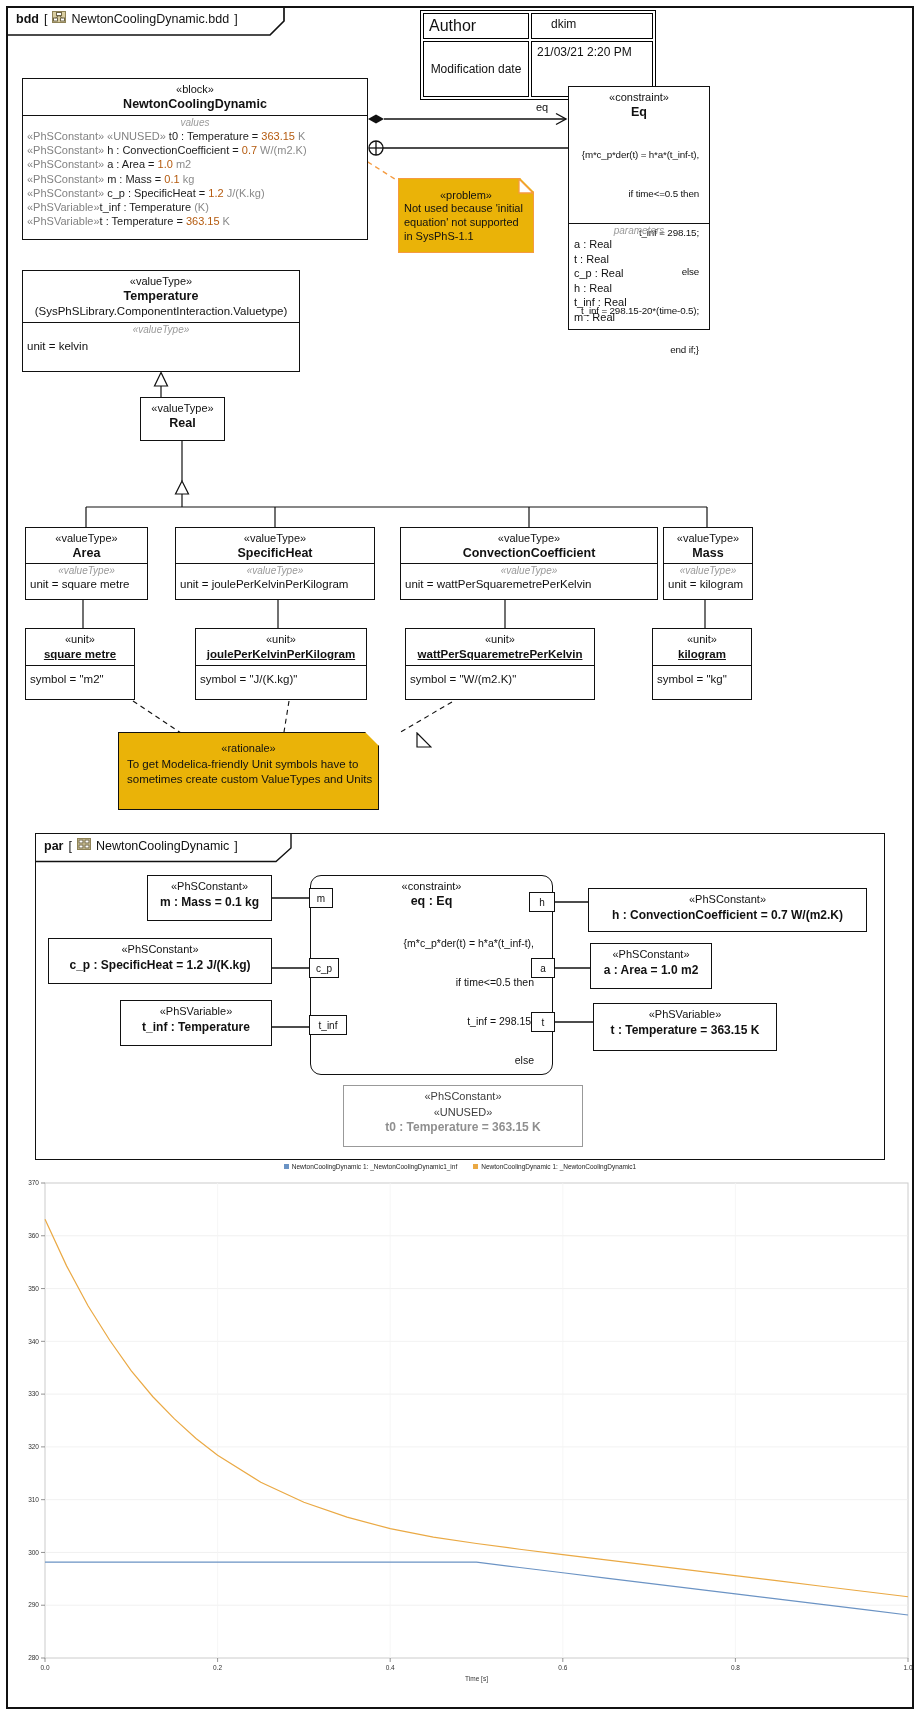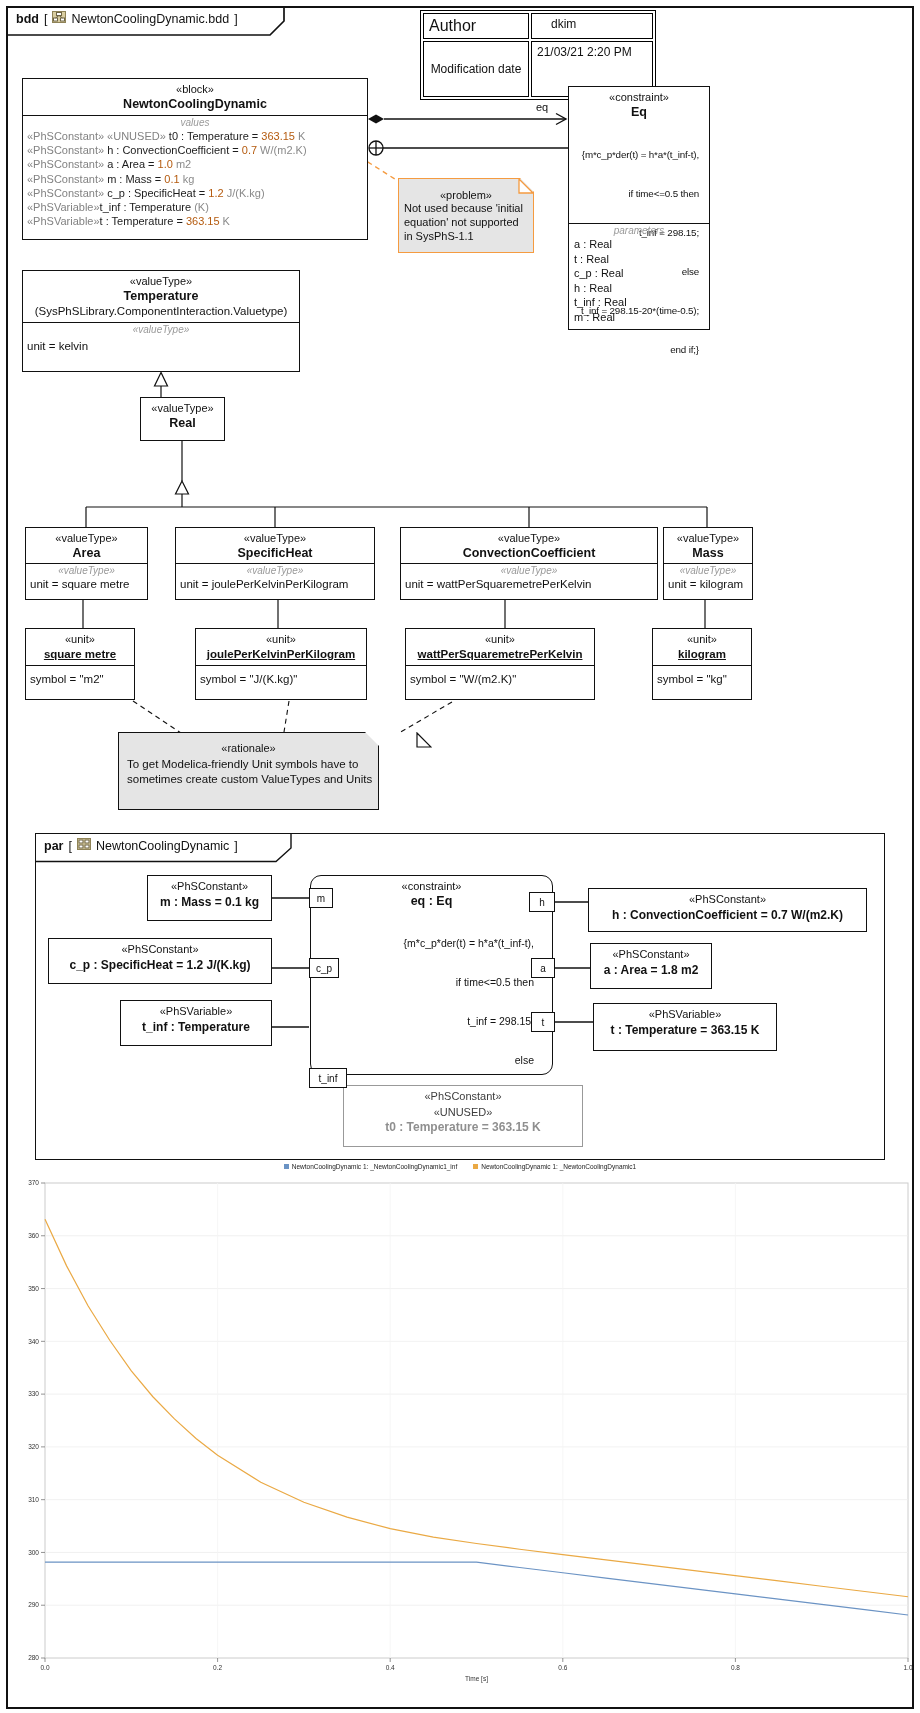--- a/index.html
+++ b/index.html
@@ -16,21 +16,21 @@
   .cmp{border-top:1.2px solid #111;}
   .clbl{font-size:10px;font-style:italic;color:#9a9a9a;text-align:center;padding-top:1px;line-height:12px;}
   .vline{font-size:11px;line-height:14.2px;padding-left:4px;white-space:pre;}
   .sgray{color:#828282;}
   .pname{color:#1c1c1c;}
   .oran{color:#b45a0e;}
   .ugray{color:#8a8a8a;}
   .uline{font-size:11.5px;line-height:15px;padding-left:4px;white-space:pre;}
   .eqblk{font-size:9.8px;letter-spacing:-0.15px;line-height:13px;text-align:right;white-space:pre;}
   .parline{font-size:11px;line-height:14.6px;padding-left:5px;white-space:pre;}
-  .note{position:absolute;background:#e5e5e5;box-sizing:border-box;}
+  .note{position:absolute;background:#eab308;box-sizing:border-box;}
   .fold{position:absolute;top:0;right:0;}
   .port{position:absolute;border:1.2px solid #111;background:#fff;font-size:10px;
         display:flex;align-items:center;justify-content:center;z-index:5;box-sizing:border-box;}
   .pbox{position:absolute;border:1.5px solid #111;background:#fff;box-sizing:border-box;text-align:center;}
   .pbox .st{display:block;padding-top:4px;}
   .pbox .bl{display:block;font-size:12px;font-weight:bold;padding-top:3px;white-space:pre;}
   .dicon{display:inline-block;}
   #legend{position:absolute;left:0;top:1163px;width:920px;display:flex;justify-content:center;
           gap:16px;font-size:6.5px;color:#222;align-items:center;}
   #legend .sw{display:inline-block;width:5px;height:5px;margin-right:3px;}
@@ -306,32 +306,32 @@
       <div>if time&lt;=0.5 then</div>
       <div>t_inf = 298.15;</div>
       <div>else</div>
       <div>t_inf = 298.15-20*(time-0.5);</div>
       <div>end if;}</div>
     </div>
   </div>
 
   <div class="port" style="left:309px;top:888px;width:24px;height:20px;">m</div>
   <div class="port" style="left:309px;top:958px;width:30px;height:20px;">c_p</div>
-  <div class="port" style="left:309px;top:1068px;width:38px;height:20px;">t_inf</div>
+  <div class="port" style="left:309px;top:1015px;width:38px;height:20px;">t_inf</div>
   <div class="port" style="left:529px;top:892px;width:26px;height:20px;">h</div>
   <div class="port" style="left:531px;top:958px;width:24px;height:20px;">a</div>
   <div class="port" style="left:531px;top:1012px;width:24px;height:20px;">t</div>
 
   <div class="pbox" style="left:588px;top:888px;width:279px;height:44px;">
     <span class="st">«PhSConstant»</span>
     <span class="bl">h : ConvectionCoefficient = 0.7 W/(m2.K)</span>
   </div>
   <div class="pbox" style="left:590px;top:943px;width:122px;height:46px;">
     <span class="st">«PhSConstant»</span>
-    <span class="bl">a : Area = 1.8 m2</span>
+    <span class="bl">a : Area = 1.0 m2</span>
   </div>
   <div class="pbox" style="left:593px;top:1003px;width:184px;height:48px;">
     <span class="st">«PhSVariable»</span>
     <span class="bl">t : Temperature = 363.15 K</span>
   </div>
 
   <div class="pbox" style="left:343px;top:1085px;width:240px;height:62px;border:1.5px solid #999;">
     <span class="st" style="color:#3c3c3c;">«PhSConstant»</span>
     <span class="st" style="display:block;color:#3c3c3c;">«UNUSED»</span>
     <span class="bl" style="color:#8f8f8f;padding-top:2px;">t0 : Temperature = 363.15 K</span>

